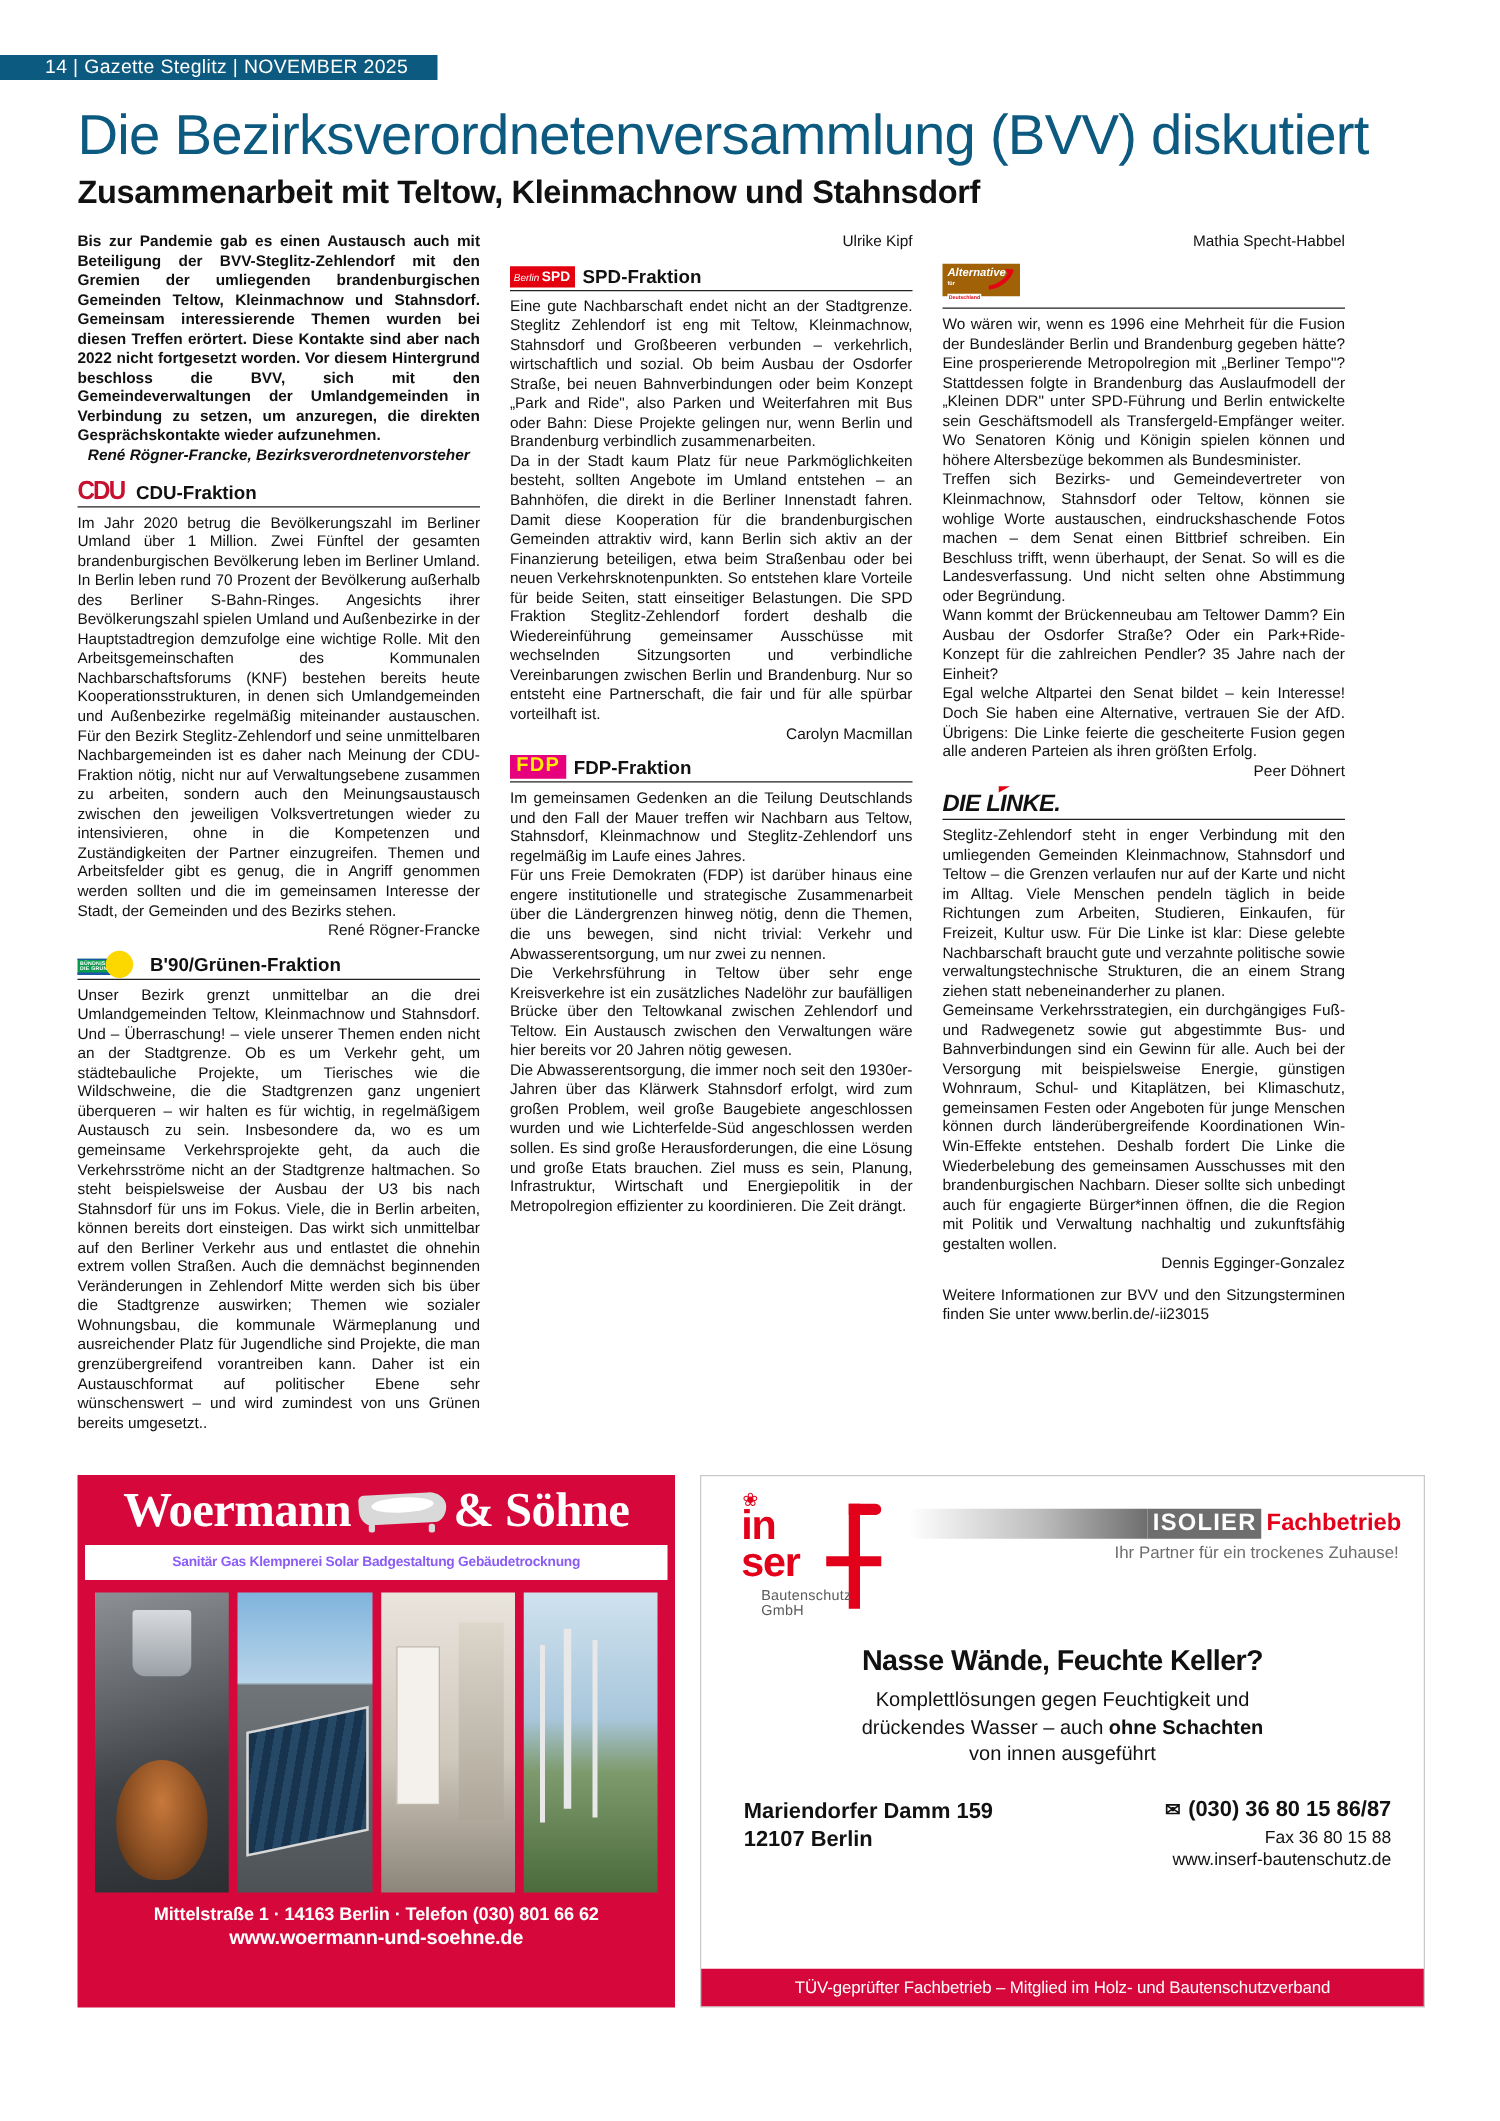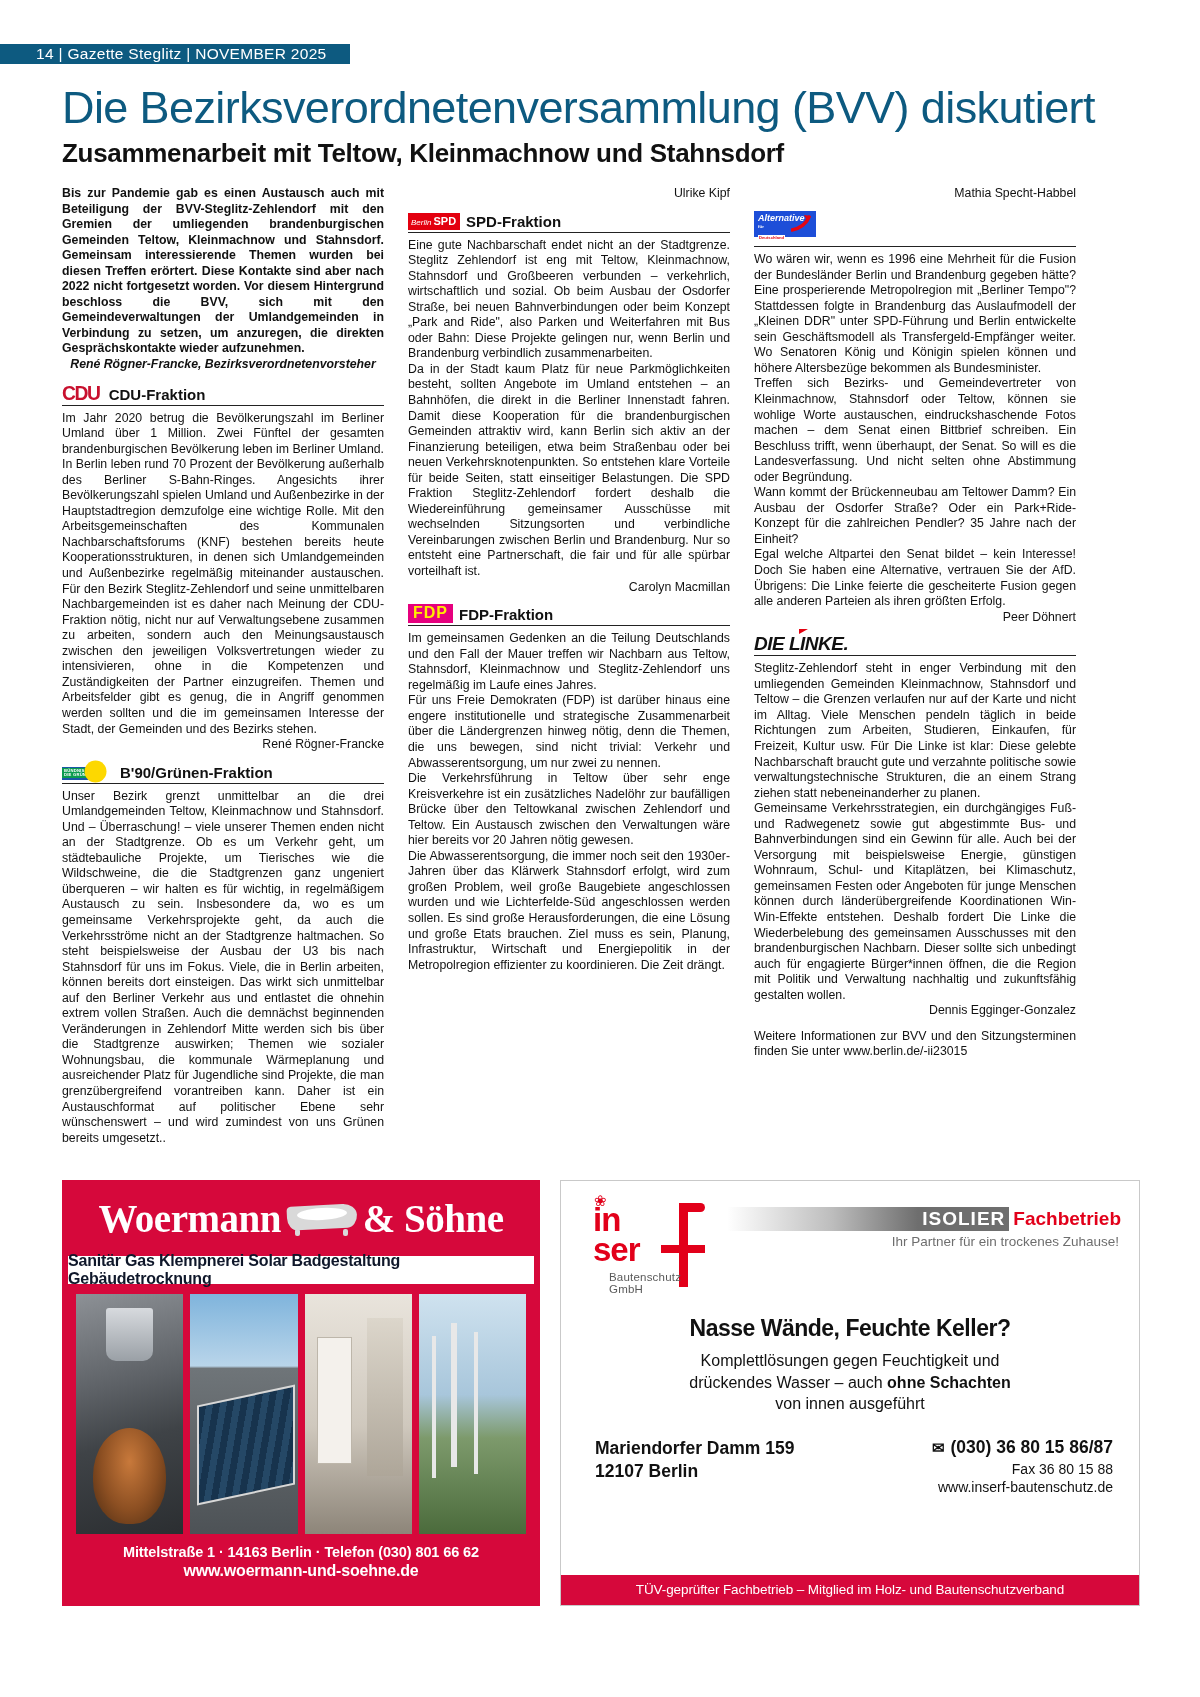--- a/index.html
+++ b/index.html
@@ -156,21 +156,21 @@
     background:#e6007e;
     color:#ffed00;
     font-size:16px;
     font-weight:700;
     letter-spacing:1px;
     padding:1px 5px 1px 5px;
     line-height:1.05;
   }
   .logo-afd {
     display:inline-block;
-    background:#1d4ed8;
+    background:#a16207;
     color:#fff;
     padding:3px 5px 4px 4px;
     line-height:1;
     position:relative;
     width:62px; height:26px;
   }
   .logo-afd .t1 {
     font-size:9px; font-weight:700; font-style:italic;
     display:block; line-height:9px;
   }
@@ -206,21 +206,21 @@
   .afd-row { border-bottom:1.6px solid #222; padding-bottom:3px; margin:9px 0 5px 0; }
 
   
   .ad-woermann {
     position:absolute;
     left:62px; top:1180px;
     width:478px; height:426px;
     background:#d6083b;
   }
   .aw-title {
-    height:76px;
+    height:56px;
     display:flex; align-items:center; justify-content:center;
     color:#fff;
     font-family:"Liberation Serif", serif;
     font-weight:700;
     font-size:39px;
     letter-spacing:-0.5px;
     gap:2px;
     position:relative;
   }
   .tub {
@@ -245,23 +245,23 @@
     position:absolute; bottom:-1px; width:5px; height:7px;
     background:#d9d9d9; border-radius:2px;
   }
   .tub .l1 { left:10px; }
   .tub .l2 { left:58px; }
   .aw-sub {
     background:#fff;
     margin:0 6px;
     height:28px;
     display:flex; align-items:center; justify-content:center;
-    font-size:16px;
-    font-weight:700;
-    color:#0f172a;
+    font-size:11px;
+    font-weight:700;
+    color:#8b5cf6;
     letter-spacing:-0.2px;
   }
   .aw-photos {
     display:flex; gap:7px;
     padding:10px 14px 8px 14px;
   }
   .ph { flex:1; height:240px; position:relative; overflow:hidden; background:#bbb; }
   .ph1 { background:linear-gradient(165deg,#8d9196 0%,#5d6166 38%,#3f4347 60%,#2b2e31 100%); }
   .ph1::after {
     content:""; position:absolute; left:28%; top:6%;

